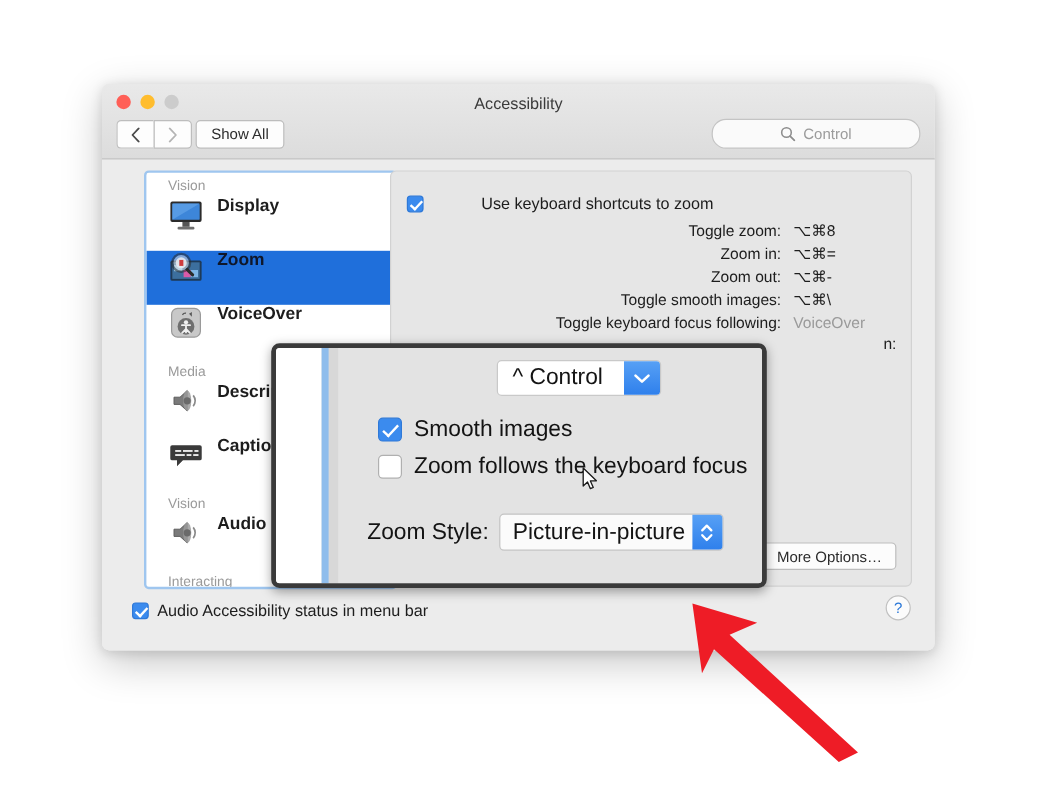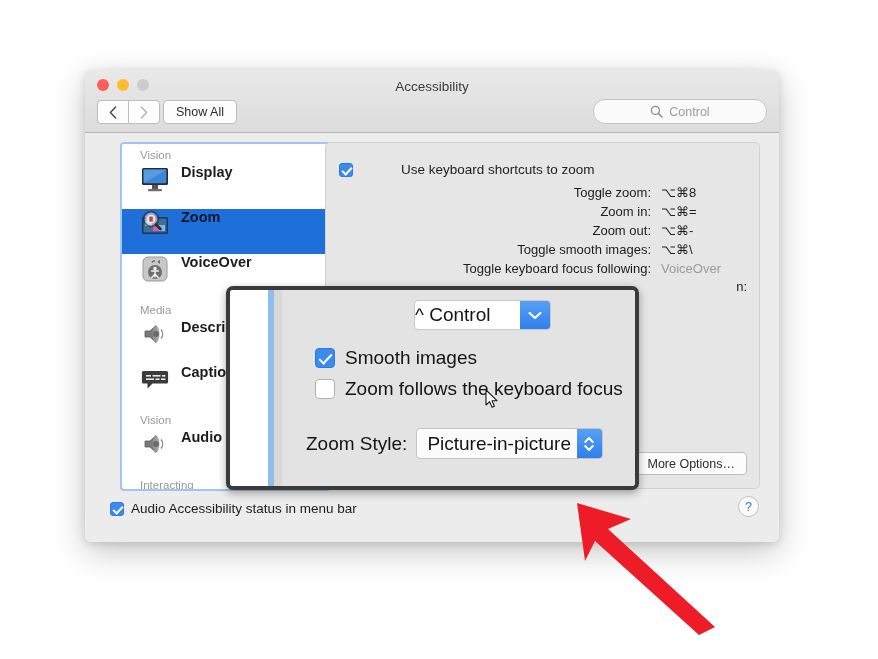--- a/index.html
+++ b/index.html
@@ -322,20 +322,21 @@
     height: 30px;
     background: #ffffff;
     border: 1px solid #c9c9c9;
     border-radius: 4px;
     display: flex;
     align-items: center;
     box-sizing: border-box;
   }
   .ov-dropdown .dd-text {
     flex: 1;
+    padding-left: 12px;
     font-size: 19px;
     color: #141414;
     white-space: nowrap;
   }
   .ov-dd-arrow {
     width: 30px; height: 100%;
     background: linear-gradient(to bottom, #57a0f5, #2f80ec);
     border-radius: 0 3px 3px 0;
     display: flex;
     align-items: center;

